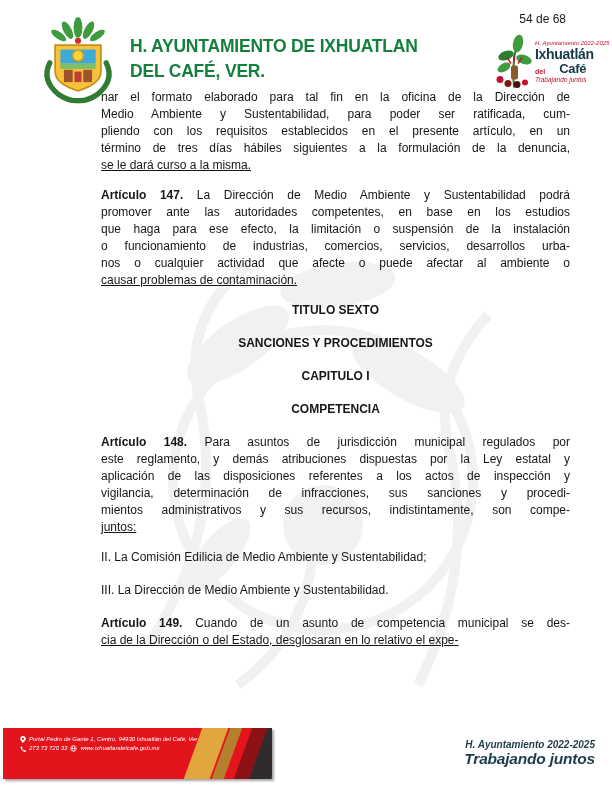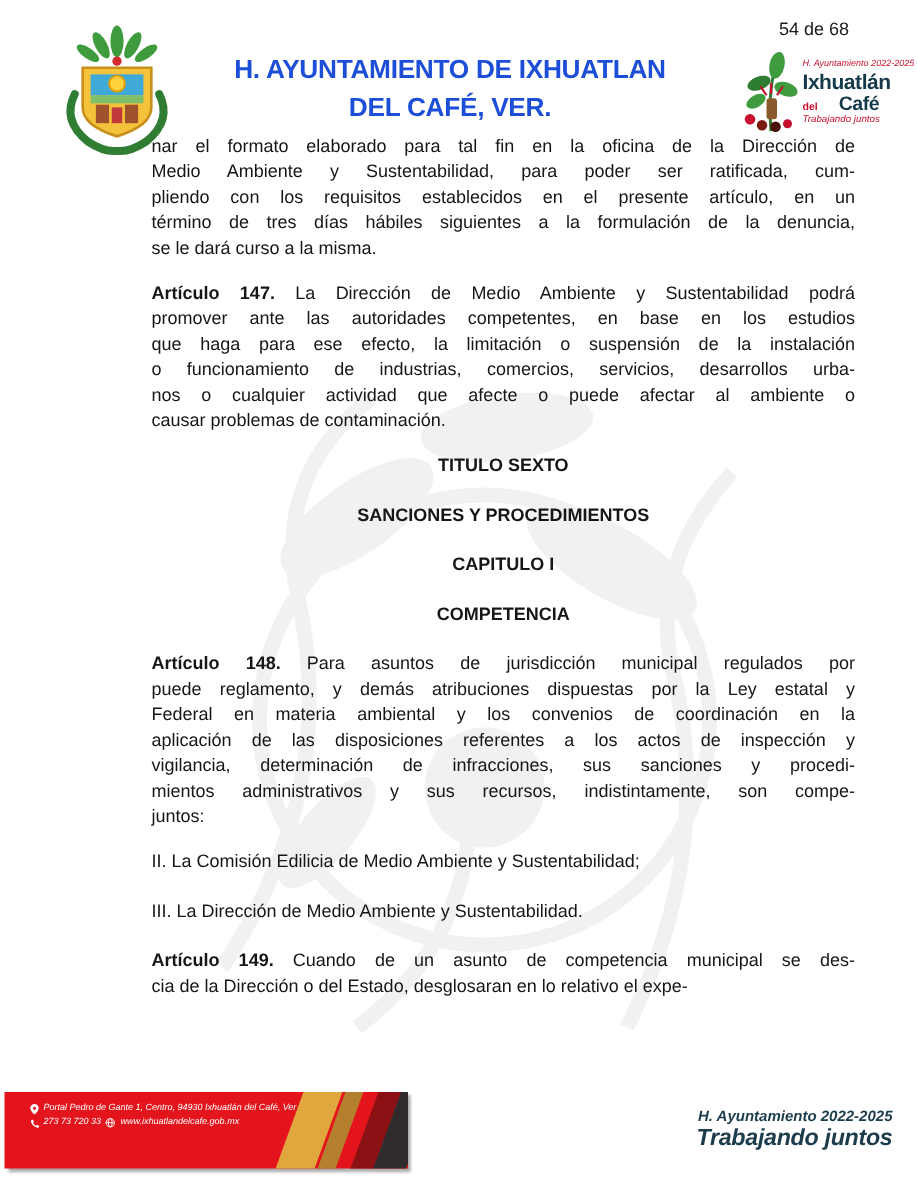--- a/index.html
+++ b/index.html
@@ -3,39 +3,39 @@
 <meta charset="utf-8">
 <style>
   html,body{margin:0;padding:0;background:#888;}
   .page{
     position:relative; width:612px; height:792px; background:#ffffff;
     margin:0 auto; overflow:hidden;
     font-family:"Liberation Sans", sans-serif; color:#111;
   }
   
   .seal{position:absolute; left:34px; top:16px; width:88px; height:90px;}
-  .title-block{position:absolute; left:130px; top:34px; width:340px; text-align:center;
-    font-weight:700; font-size:17.5px; line-height:25px; color:#1d4ed8; letter-spacing:-0.2px;}
+  .title-block{position:absolute; left:130px; top:34px; width:340px; text-align:left;
+    font-weight:700; font-size:17.5px; line-height:25px; color:#15803d; letter-spacing:-0.2px;}
   .page-number{position:absolute; top:12px; right:46px; font-size:12px; color:#1a1a1a;}
   .brand{position:absolute; left:494px; top:30px; width:112px; height:66px;}
   .brand-plant{position:absolute; left:0; top:2px; width:40px; height:62px;}
   .brand-text{position:absolute; left:41px; top:10px; width:70px; line-height:1;}
   .brand-small{font-size:6px; color:var(--brand-red); font-style:italic; margin-bottom:1px; white-space:nowrap;}
   .brand-name{font-size:14px; font-weight:700; color:var(--brand-dark); letter-spacing:-0.3px;}
   .brand-line2{display:flex; align-items:flex-end; gap:14px; margin-top:1px;}
   .brand-del{font-size:7px; font-weight:700; color:var(--brand-red);}
   .brand-cafe{font-size:13px; font-weight:700; color:var(--brand-dark); letter-spacing:-0.3px;}
   .brand-tag{font-size:6.5px; font-style:italic; color:var(--brand-red); margin-top:2px;}
   
   .watermark{position:absolute; left:88px; top:225px; width:450px; height:480px; opacity:0.05; pointer-events:none;}
   
   .doc-body{position:absolute; left:77px; top:89px; width:469px; font-size:12px; line-height:17px; color:#161616;margin-left:24px;}
   .para{margin-bottom:13px;}
   .line{text-align:justify; text-align-last:justify;}
-  .line.last{text-align-last:left;}
+  .line.last{text-align-last:left;text-decoration:underline;}
   .heading{font-weight:700; text-align:center; margin-bottom:16px;}
   .list-line{margin-bottom:16px; white-space:pre-wrap;}
   
   .footer-banner{position:absolute; left:3px; top:728px; width:269px; height:51px;
     background:var(--banner-red); overflow:hidden; box-shadow:2px 2px 2px rgba(0,0,0,0.35);}
   .stripe{position:absolute; top:-6px; bottom:-6px; transform:skewX(-20deg);}
   .stripe.gold{left:190px; width:26px; background:var(--stripe-gold);}
   .stripe.darkgold{left:218px; width:12px; background:var(--stripe-dark-gold);}
   .stripe.maroon{left:240px; width:15px; background:var(--stripe-maroon);}
   .stripe.charcoal{left:255px; width:22px; background:var(--stripe-charcoal);}
@@ -137,22 +137,21 @@
         <div class="line">o funcionamiento de industrias, comercios, servicios, desarrollos urba-</div>
         <div class="line">nos o cualquier actividad que afecte o puede afectar al ambiente o</div>
         <div class="line last">causar problemas de contaminación.</div>
       </div>
       <div class="heading">TITULO SEXTO</div>
       <div class="heading">SANCIONES Y PROCEDIMIENTOS</div>
       <div class="heading">CAPITULO I</div>
       <div class="heading">COMPETENCIA</div>
       <div class="para">
         <div class="line"><b>Artículo 148.</b> Para asuntos de jurisdicción municipal regulados por</div>
-        <div class="line">puede reglamento, y demás atribuciones dispuestas por la Ley estatal y</div>
-        <div class="line">Federal en materia ambiental y los convenios de coordinación en la</div>
+        <div class="line">este reglamento, y demás atribuciones dispuestas por la Ley estatal y</div>
         <div class="line">aplicación de las disposiciones referentes a los actos de inspección y</div>
         <div class="line">vigilancia, determinación de infracciones, sus sanciones y procedi-</div>
         <div class="line">mientos administrativos y sus recursos, indistintamente, son compe-</div>
         <div class="line last">juntos:</div>
       </div>
       <div class="list-line">II. La Comisión Edilicia de Medio Ambiente y Sustentabilidad;</div>
       <div class="list-line">III. La Dirección de Medio Ambiente y Sustentabilidad.</div>
       <div class="para">
         <div class="line"><b>Artículo 149.</b> Cuando de un asunto de competencia municipal se des-</div>
         <div class="line last">cia de la Dirección o del Estado, desglosaran en lo relativo el expe-</div>

